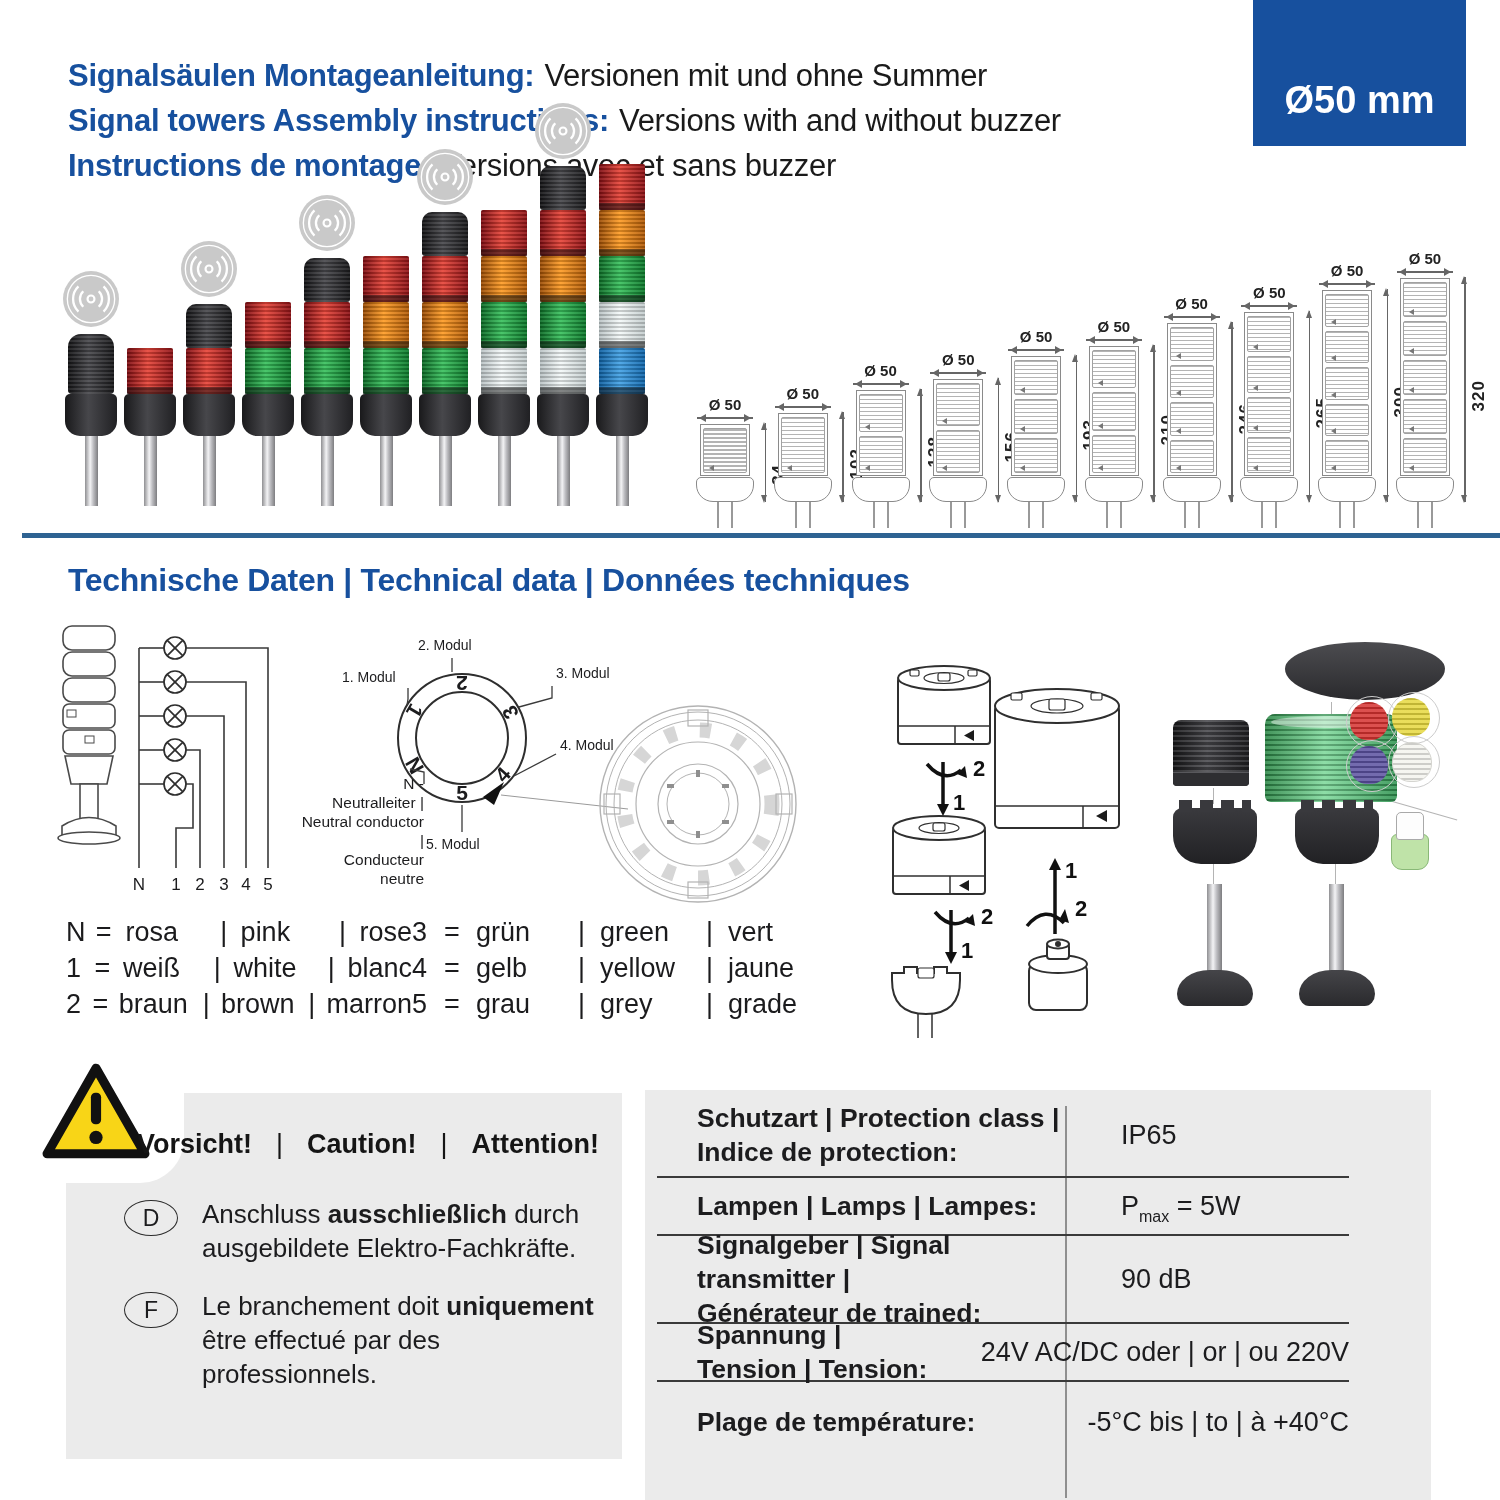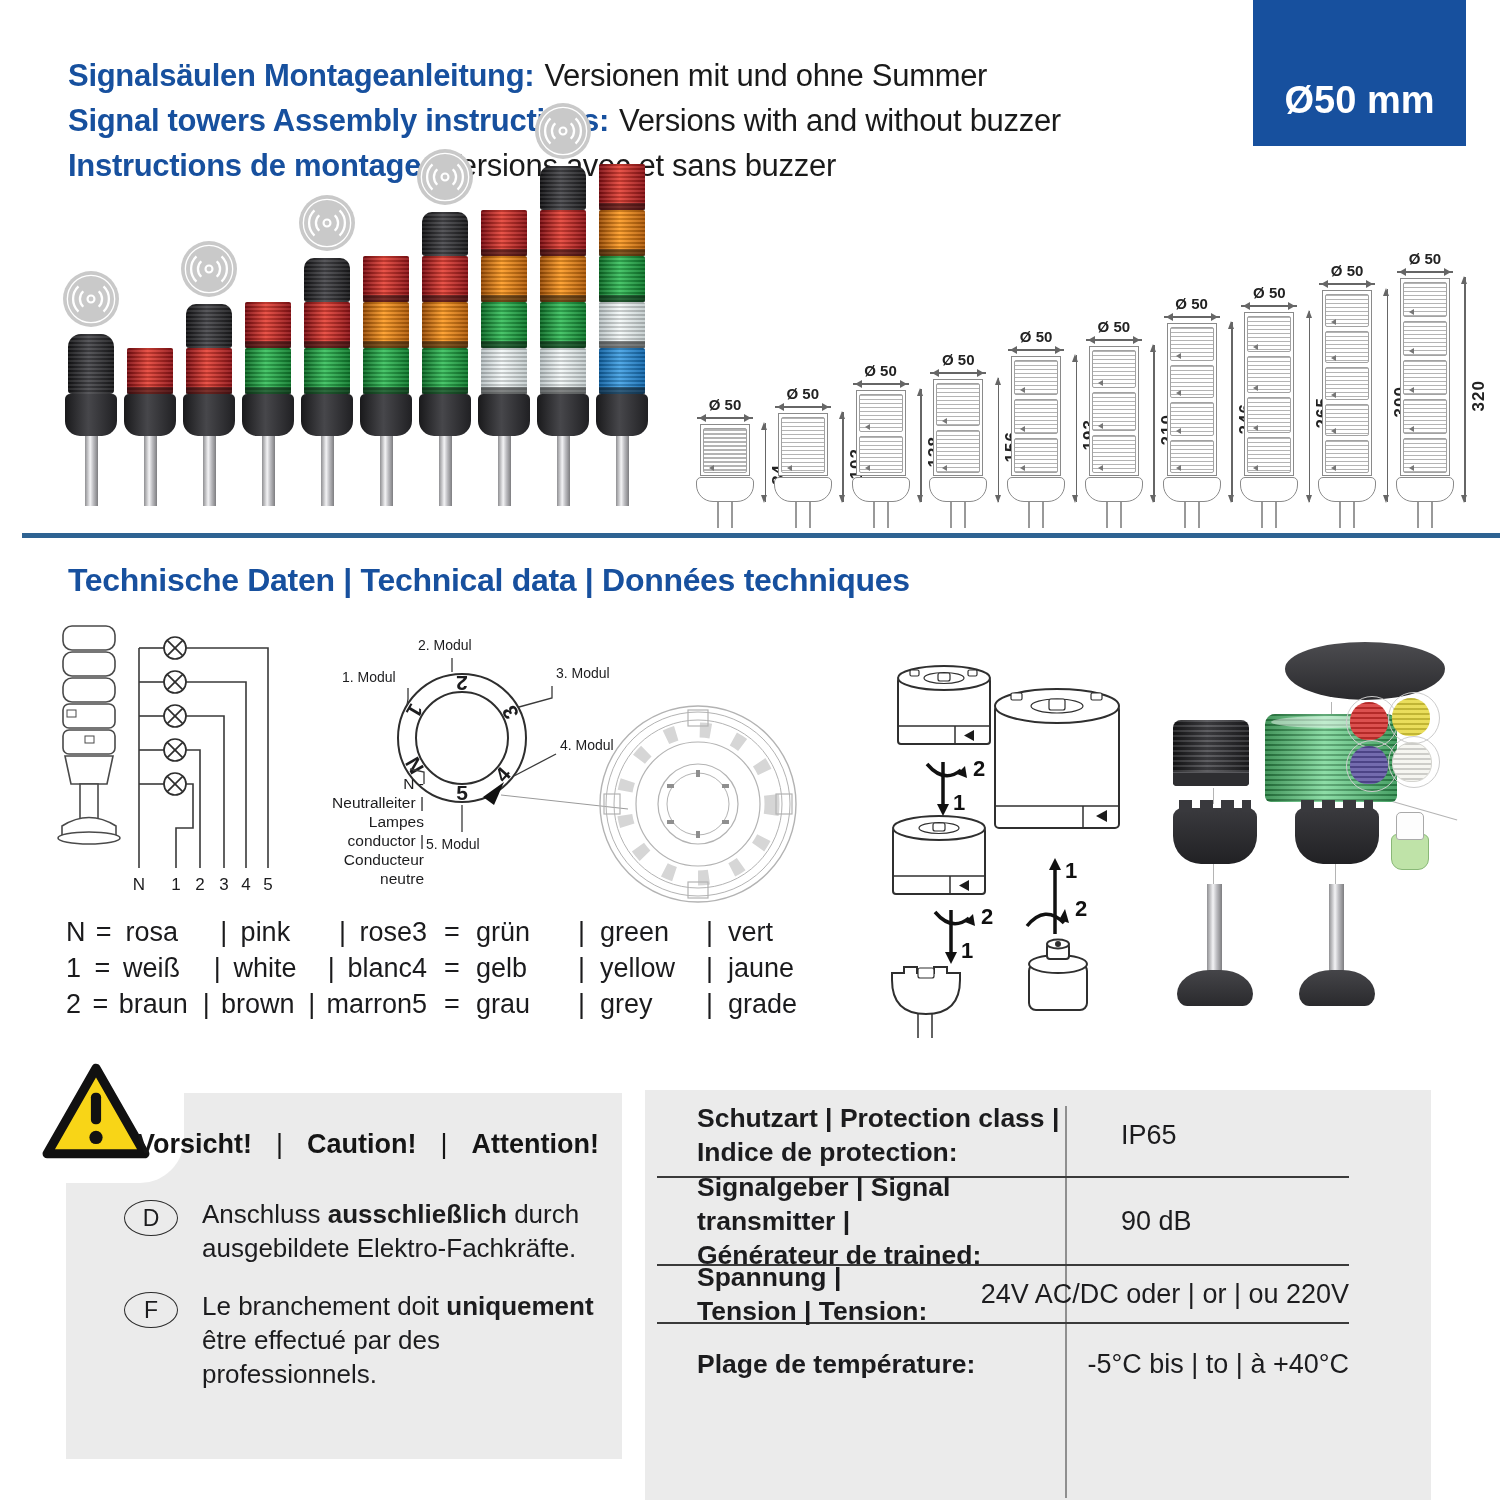--- a/index.html
+++ b/index.html
@@ -616,21 +616,21 @@
       <line x1="201" y1="159" x2="328" y2="173" stroke="#9a9a9a" stroke-width="1"></line>
     </svg>
     <div class="ring-label" style="left:42px;top:33px">1. Modul</div>
     <div class="ring-label" style="left:118px;top:1px">2. Modul</div>
     <div class="ring-label" style="left:256px;top:29px">3. Modul</div>
     <div class="ring-label" style="left:260px;top:101px">4. Modul</div>
     <div class="ring-label" style="left:126px;top:200px">5. Modul</div>
     <div class="neutral">
       <div>N -</div>
       <div>Neutralleiter |</div>
-      <div>Lampes conductor |</div>
+      <div>Neutral conductor |</div>
       <div>Conducteur neutre</div>
     </div>
   </div>
 
   <div class="connector-wrap">
     <svg viewBox="0 0 212 212" width="212" height="212">
       <g fill="none" stroke="#b3b3b3">
         <circle cx="106" cy="106" r="98" stroke-width="1.4"></circle>
         <circle cx="106" cy="106" r="92" stroke-width="1"></circle>
         <circle cx="106" cy="106" r="74" stroke-width="15" stroke="#d6d6d6" stroke-dasharray="11 24"></circle>
@@ -858,20 +858,26 @@
 
   <div class="table-panel" id="tablePanel">
     <div class="tb-vline"></div>
   <div class="tb-row sep" style="height: 84px;">
         <div class="tb-label">
           <div>Schutzart | Protection class |</div>
           <div>Indice de protection:</div>
         </div>
         <div class="tb-value"><span>IP65</span></div>
       </div>
+      <div class="tb-row sep" style="height: 58px;">
+        <div class="tb-label">
+          <div>Lampen | Lamps | Lampes:</div>
+        </div>
+        <div class="tb-value"><span>P</span><span class="sub">max</span><span> = 5W</span></div>
+      </div>
       <div class="tb-row sep" style="height: 88px;">
         <div class="tb-label">
           <div>Signalgeber | Signal transmitter |</div>
           <div>Générateur de trained:</div>
         </div>
         <div class="tb-value"><span>90 dB</span></div>
       </div>
       <div class="tb-row sep" style="height: 58px;">
         <div class="tb-label">
           <div>Spannung | Tension | Tension:</div>

